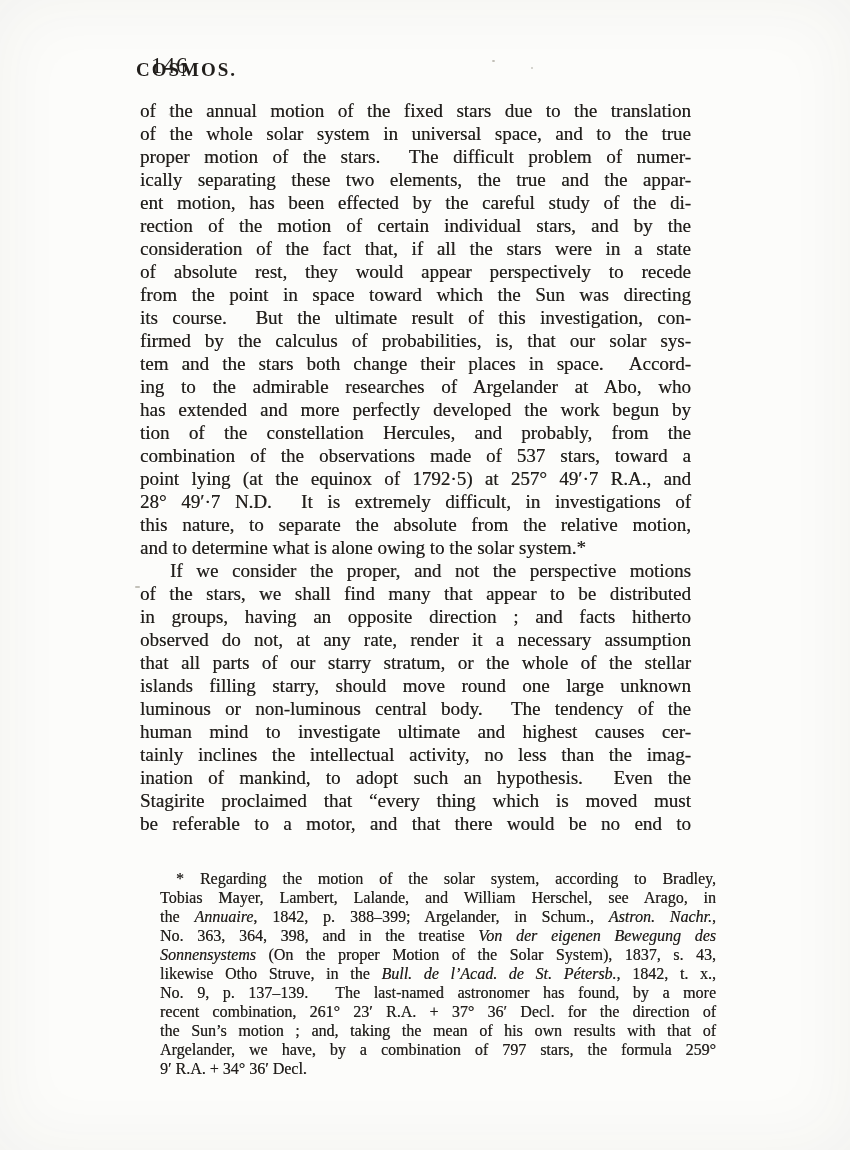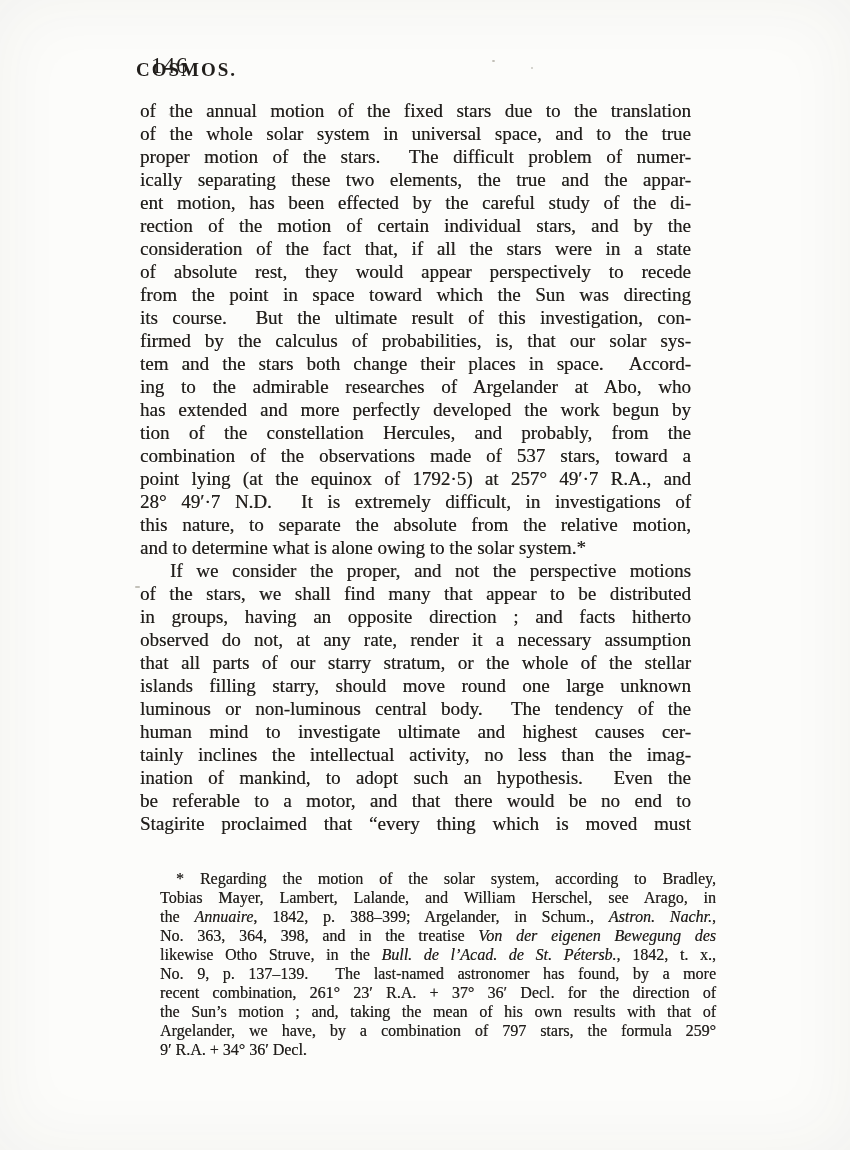--- a/index.html
+++ b/index.html
@@ -92,30 +92,31 @@
         <div class="line indent">If we consider the proper, and not the perspective motions</div>
         <div class="line">of the stars, we shall find many that appear to be distributed</div>
         <div class="line">in groups, having an opposite direction ; and facts hitherto</div>
         <div class="line">observed do not, at any rate, render it a necessary assumption</div>
         <div class="line">that all parts of our starry stratum, or the whole of the stellar</div>
         <div class="line">islands filling starry, should move round one large unknown</div>
         <div class="line">luminous or non-luminous central body.&nbsp; The tendency of the</div>
         <div class="line">human mind to investigate ultimate and highest causes cer-</div>
         <div class="line">tainly inclines the intellectual activity, no less than the imag-</div>
         <div class="line">ination of mankind, to adopt such an hypothesis.&nbsp; Even the</div>
+        <div class="line">Stagirite proclaimed that “every thing which is moved must</div>
         <div class="line">be referable to a motor, and that there would be no end to</div>
-        <div class="line">Stagirite proclaimed that “every thing which is moved must</div>
       </div>
   </main>
 
   <footer class="footnote">
       <div class="line indent">* Regarding the motion of the solar system, according to Bradley,</div>
       <div class="line">Tobias Mayer, Lambert, Lalande, and William Herschel, see Arago, in</div>
       <div class="line">the <i>Annuaire</i>, 1842, p. 388–399; Argelander, in Schum., <i>Astron. Nachr.</i>,</div>
       <div class="line">No. 363, 364, 398, and in the treatise <i>Von der eigenen Bewegung des</i></div>
+      <div class="line"><i>Sonnensystems</i> (On the proper Motion of the Solar System), 1837, s. 43,</div>
       <div class="line">likewise Otho Struve, in the <i>Bull. de l’Acad. de St. Pétersb.</i>, 1842, t. x.,</div>
       <div class="line">No. 9, p. 137–139.&nbsp; The last-named astronomer has found, by a more</div>
       <div class="line">recent combination, 261° 23′ R.A. + 37° 36′ Decl. for the direction of</div>
       <div class="line">the Sun’s motion ; and, taking the mean of his own results with that of</div>
       <div class="line">Argelander, we have, by a combination of 797 stars, the formula 259°</div>
       <div class="line no-just">9′ R.A. + 34° 36′ Decl.</div>
     </footer>
 
   <div class="speck s1"></div>
   <div class="speck s2"></div>

